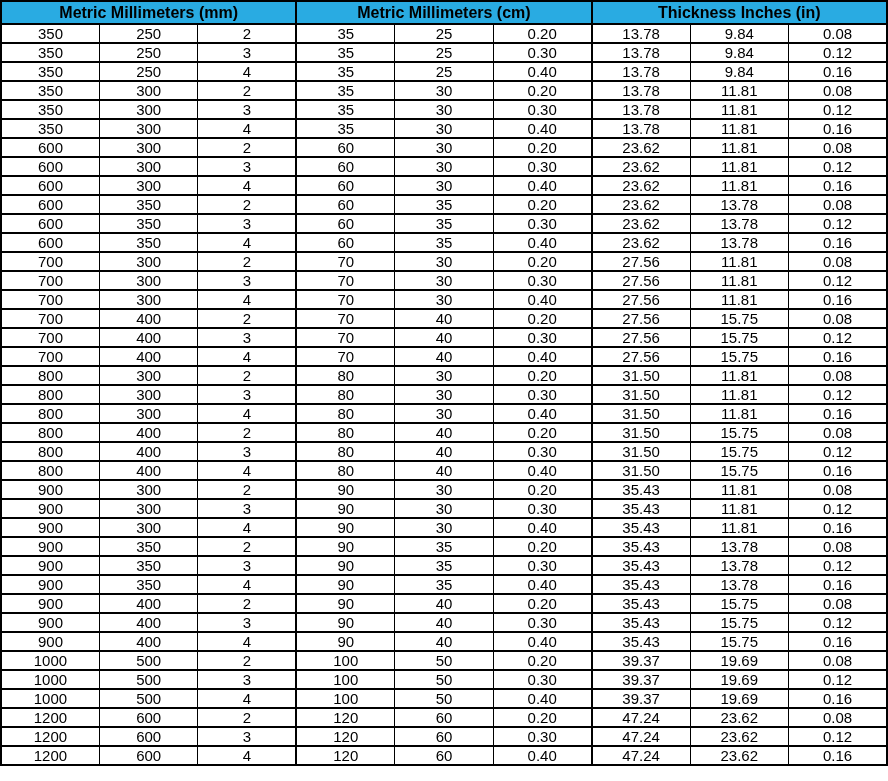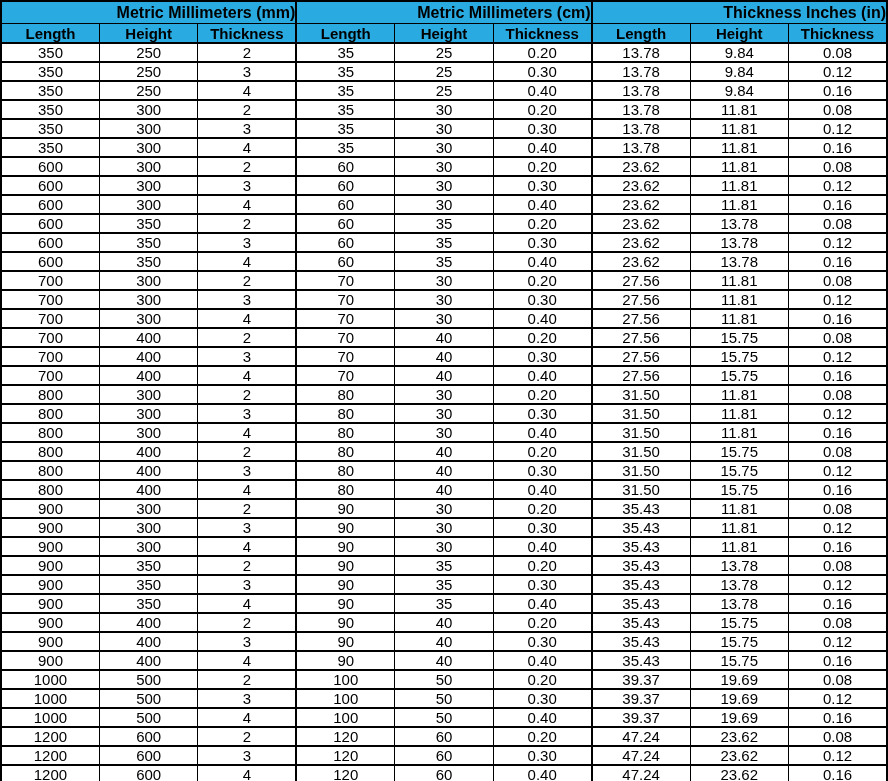--- a/index.html
+++ b/index.html
@@ -37,21 +37,20 @@
     border-left-width: 2px;
   }
   thead th {
     background: var(--header-bg, #29ABE2);
     font-weight: bold;
   }
   th.group-th {
     height: 21px;
     font-size: 16px;
     border-bottom-width: 1px;
-    text-align: right;
   }
   th.col-th {
     height: 18px;
     font-size: 15px;
     border-top-width: 1px;
   }
   tbody td {
     height: 17px;
     font-size: 15px;
     font-weight: 400;
@@ -74,31 +73,20 @@
       <col style="width:11.111%">
         <col style="width:11.111%">
         <col style="width:11.112%">
     </colgroup>
     <thead>
       <tr>
         <th colspan="3" class="group-th">Metric Millimeters (mm)</th>
         <th colspan="3" class="group-th group-start">Metric Millimeters (cm)</th>
         <th colspan="3" class="group-th group-start">Thickness Inches (in)</th>
       </tr>
-      <tr>
-        <th class="col-th">Length</th>
-        <th class="col-th">Height</th>
-        <th class="col-th">Thickness</th>
-        <th class="col-th group-start">Length</th>
-        <th class="col-th">Height</th>
-        <th class="col-th">Thickness</th>
-        <th class="col-th group-start">Length</th>
-        <th class="col-th">Height</th>
-        <th class="col-th">Thickness</th>
-      </tr>
     </thead>
     <tbody>
         <tr>
           <td>350</td>
           <td>250</td>
           <td>2</td>
           <td class="group-start">35</td>
           <td>25</td>
           <td>0.20</td>
           <td class="group-start">13.78</td>

